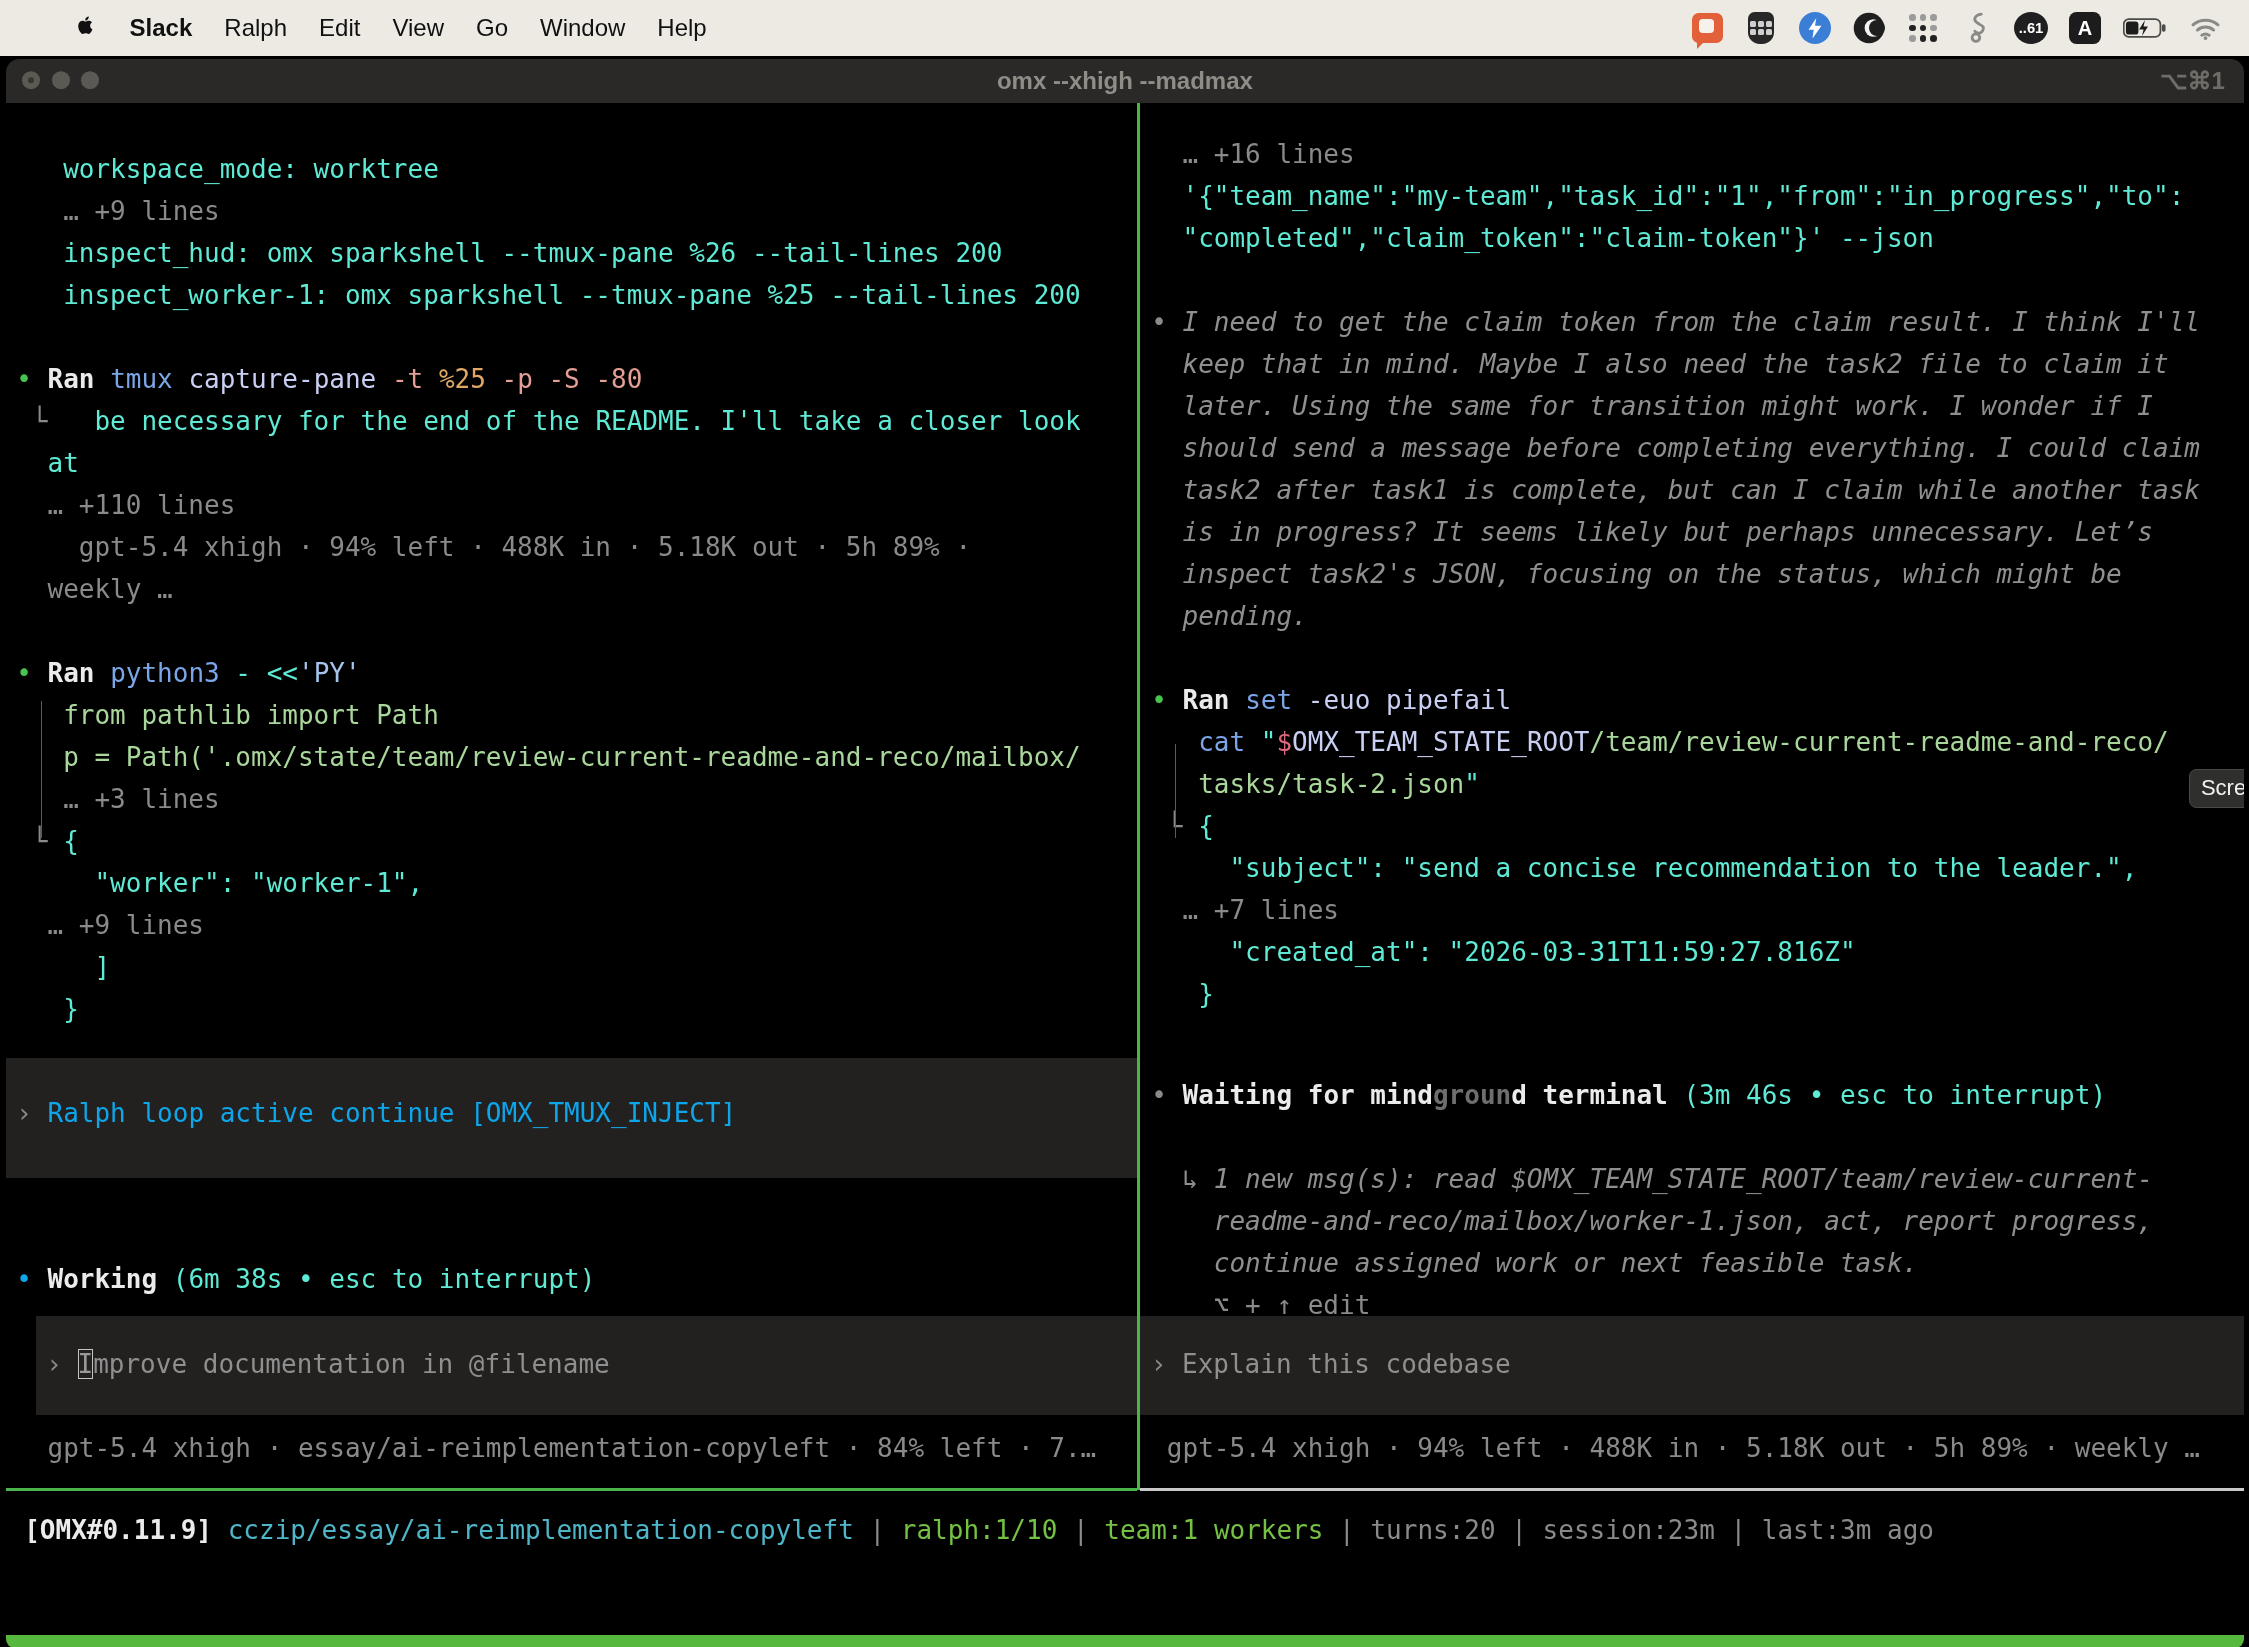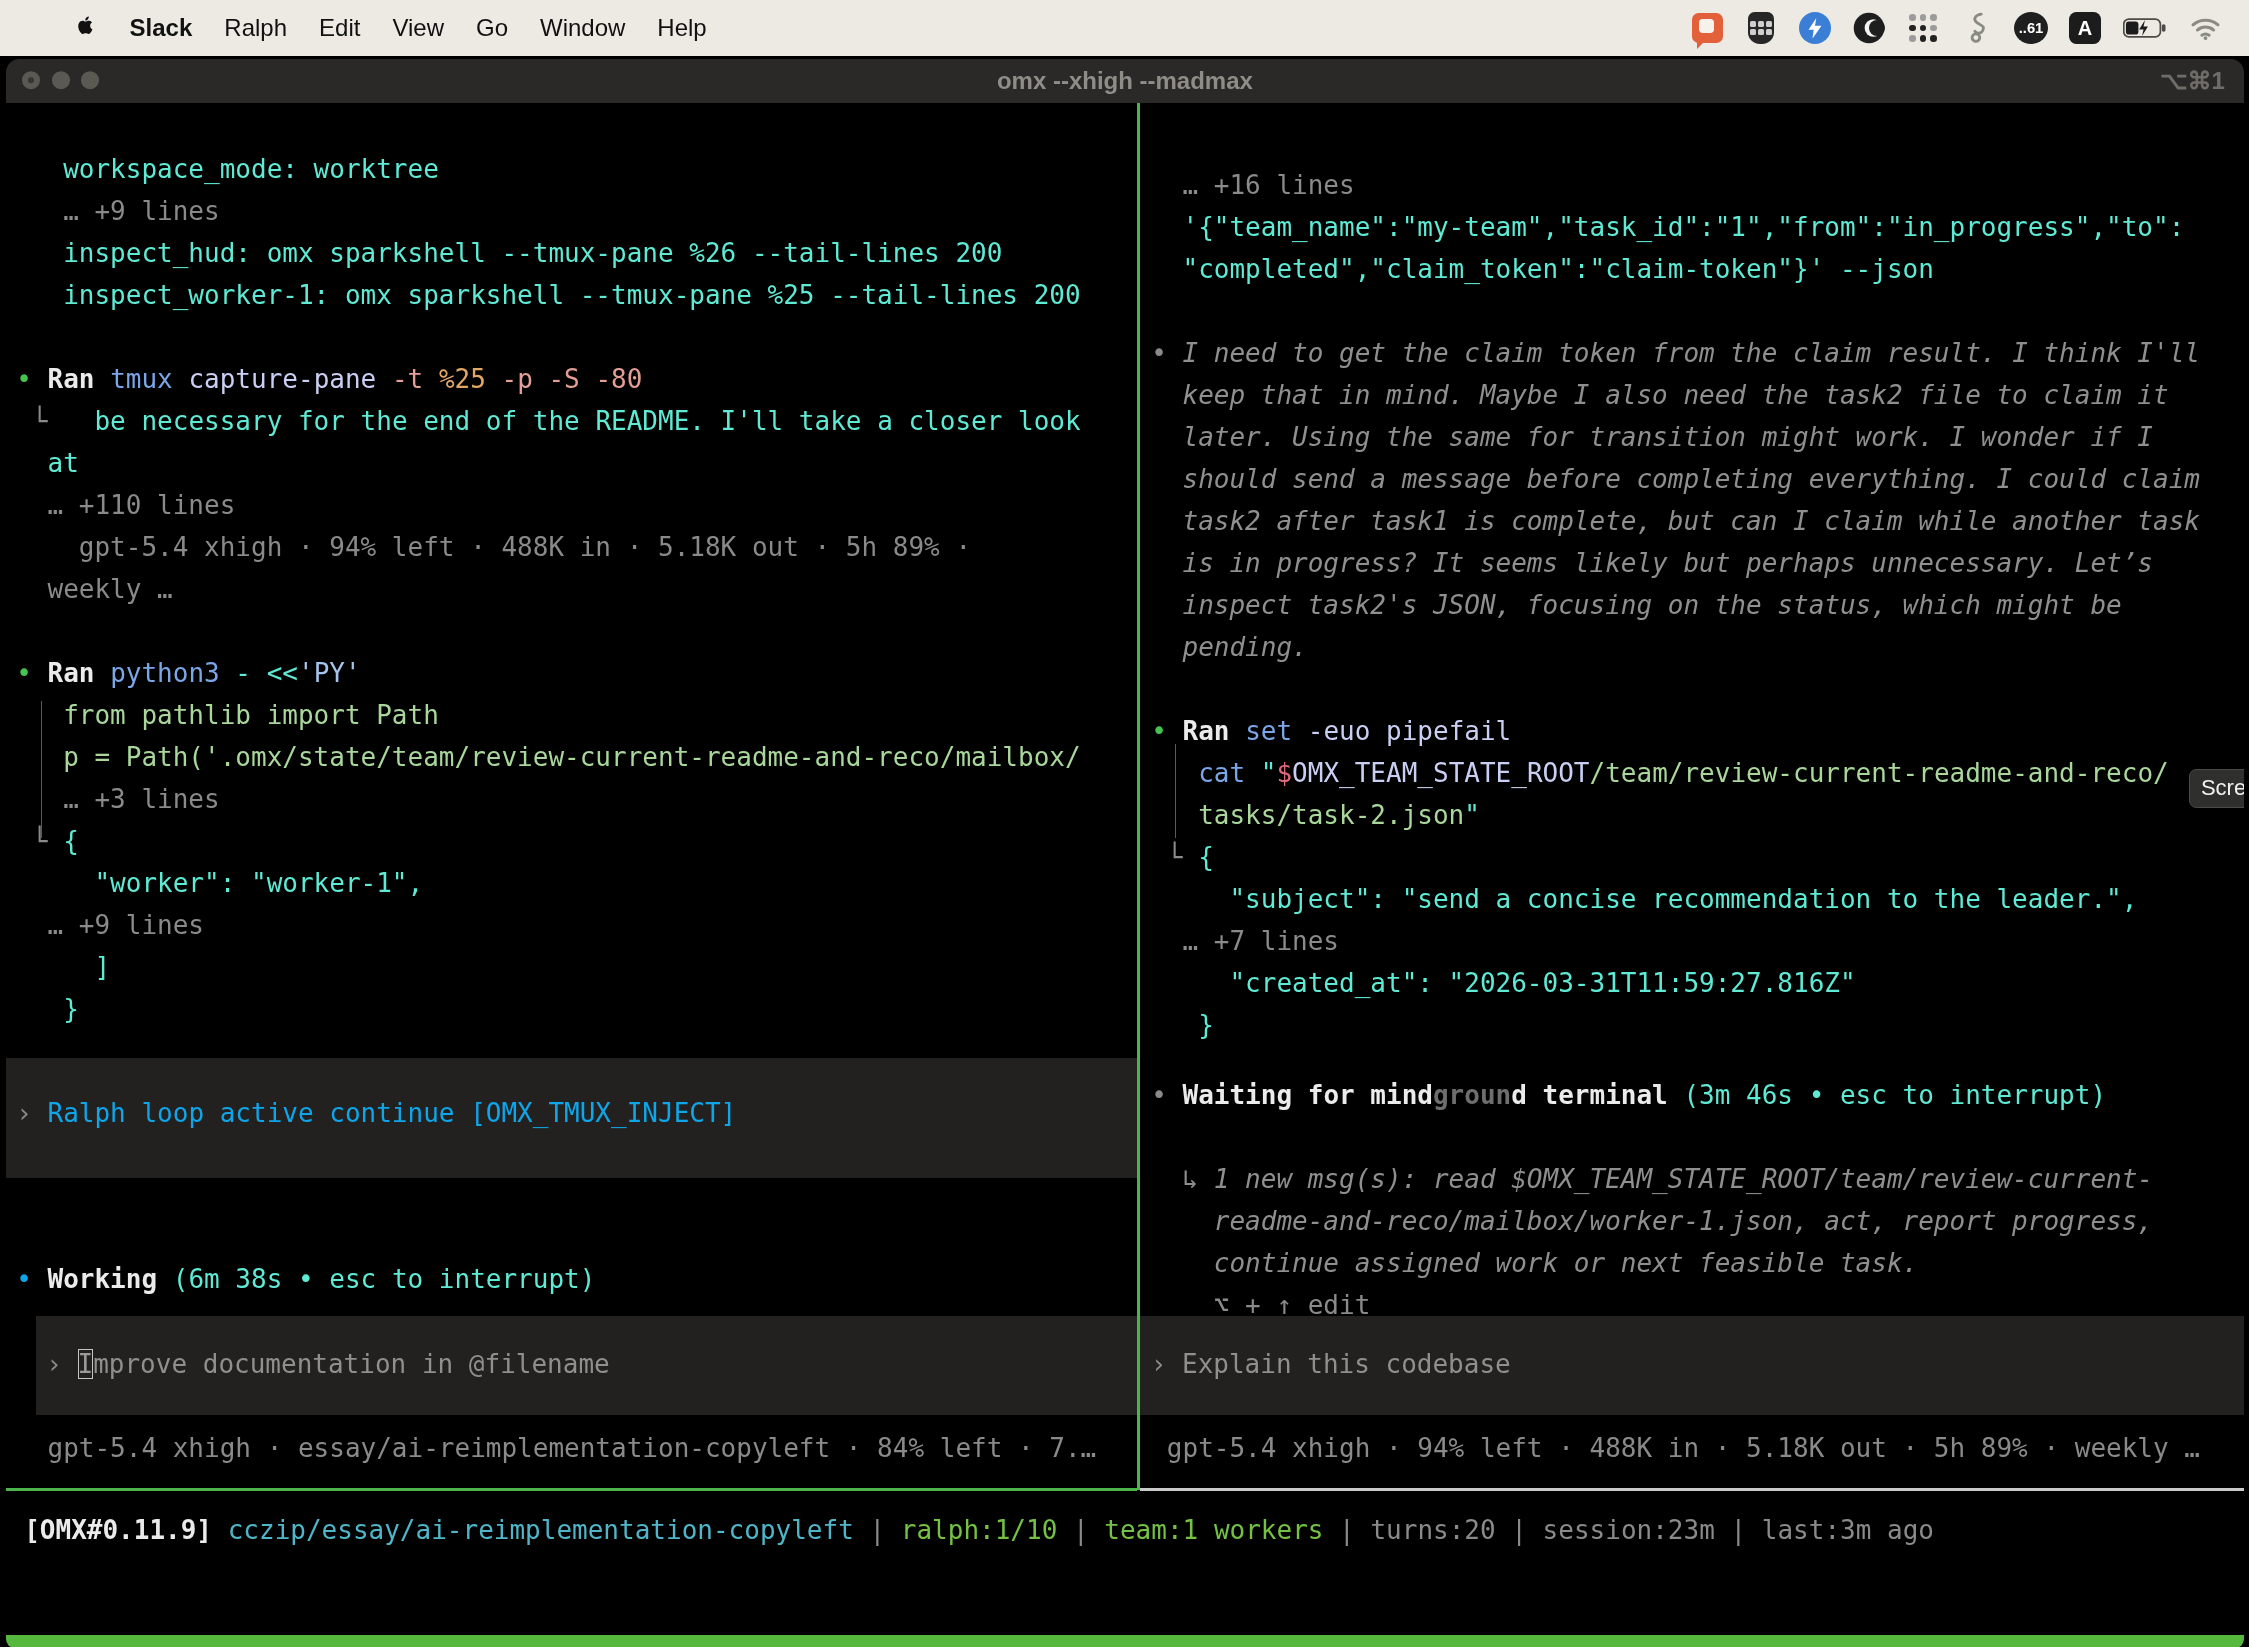--- a/index.html
+++ b/index.html
@@ -41,21 +41,21 @@
   .s-w{color:#0ea5e9}.s-gb{color:var(--c-bullet_green,#45c44f)}
   .s-blue{color:var(--c-blue,#7aa5e6)}.s-peri{color:var(--c-periwinkle,#c9cff2)}
   .s-sal{color:var(--c-salmon,#e49e95)}.s-org{color:var(--c-orange,#e0a765)}
   .s-lblue{color:var(--c-lightblue,#a5c4ec)}.s-grn{color:var(--c-code_green,#a9d69b)}
   .s-pink{color:var(--c-pink,#df6a7d)}.s-it{color:#8f8f8f;font-style:italic}
   .s-cyan{color:var(--c-cyan,#4fb6c9)}.s-lime{color:var(--c-lime,#74c144)}
   .s-shb{color:#6e6e6e;font-weight:bold}.s-inp{color:#8f8f8f}
   .s-cursor{color:#9a9a9a;outline:1.5px solid #c4c4c4;outline-offset:-1.5px}
   .lines{position:absolute;}
   #left-lines{left:0;top:45px;width:1131px;padding-left:10.3px;}
-  #right-lines{left:1135px;top:61px;width:1104px;padding-left:10.3px;}
+  #right-lines{left:1135px;top:30px;width:1104px;padding-left:10.3px;}
   #right-wait{left:1135px;top:971px;width:1104px;padding-left:10.3px;}
   .band{position:absolute;background:var(--c-band_bg,#232120);}
   #ralph-band{left:0;top:955px;width:1131px;height:120px;padding:34px 0 0 10.3px;}
   #left-input{left:0;top:1213px;width:1131px;height:99px;padding:27px 0 0 10.3px;margin-left:30px;}
   #right-input{left:1133px;top:1213px;width:1105px;height:99px;padding:27px 0 0 11.8px;}
   #working-line{position:absolute;left:0;top:1115px;width:1131px;padding-left:10.3px;margin-top:40px;}
   #left-status{position:absolute;left:0;top:1324px;width:1131px;padding-left:10.3px;}
   #right-status{position:absolute;left:1135px;top:1324px;width:1104px;padding-left:10.3px;}
   #divider{position:absolute;left:1131px;top:0px;width:3px;height:1387px;background:var(--c-pane_border_green,#4bb44b);}
   #border-left{position:absolute;left:0;top:1385px;width:1131px;height:3px;background:var(--c-pane_border_green,#4bb44b);}

